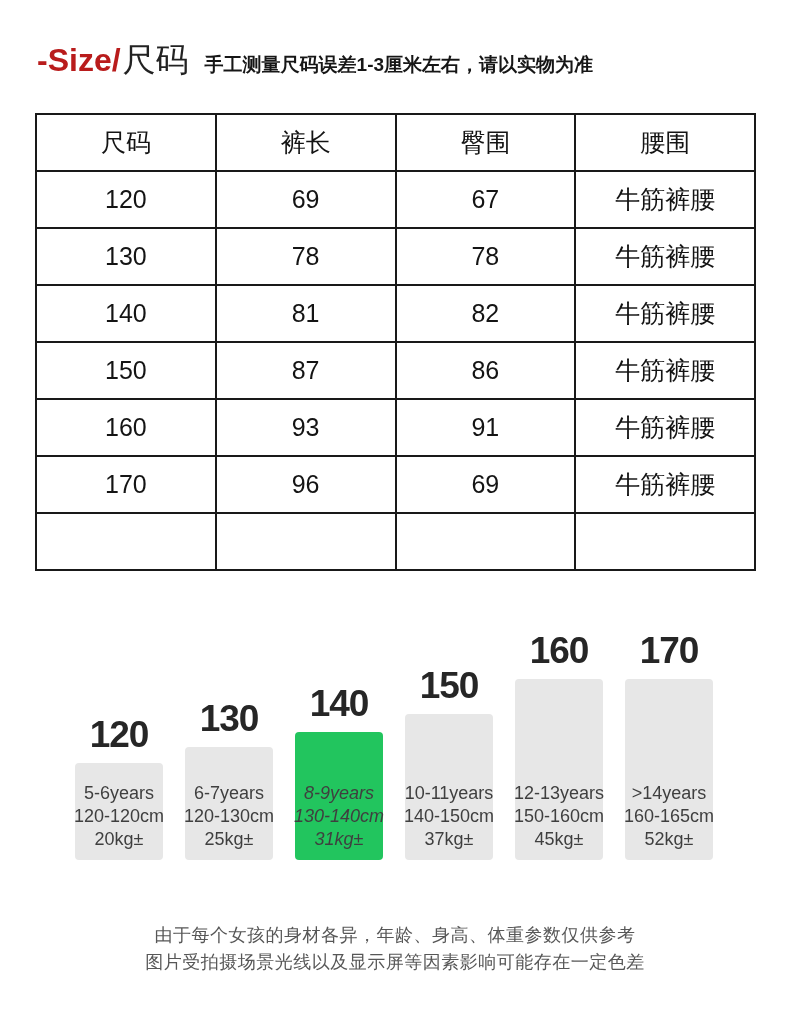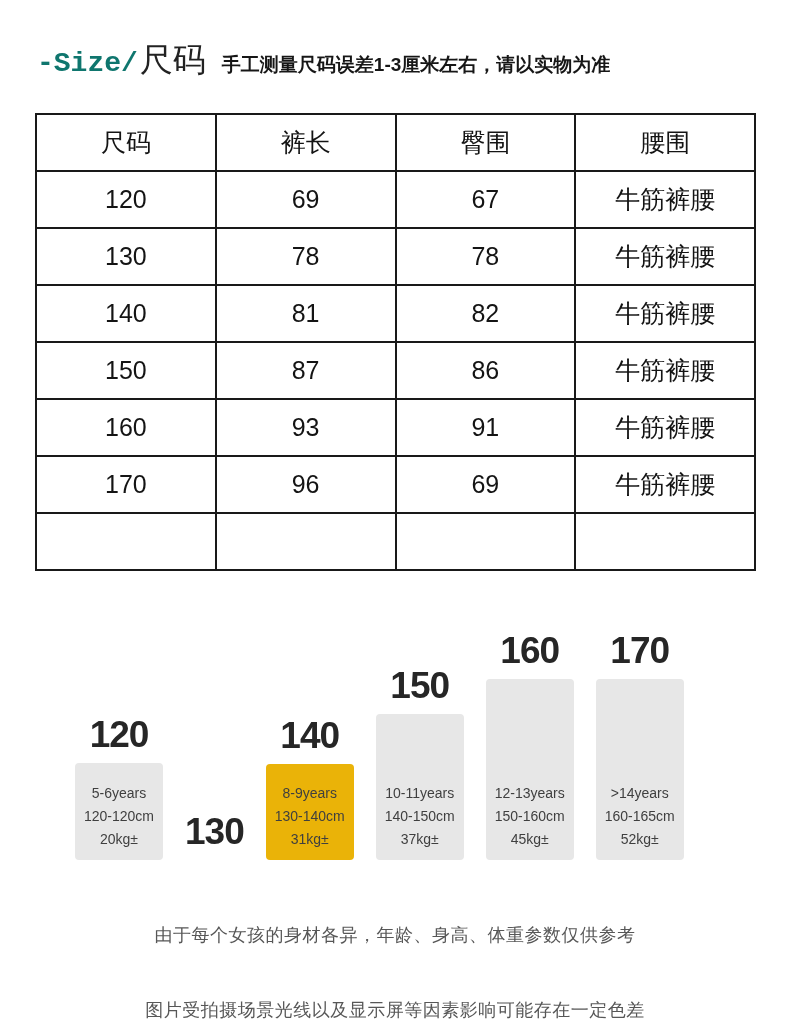--- a/index.html
+++ b/index.html
@@ -5,21 +5,21 @@
   * { box-sizing: border-box; }
   html,body { margin:0; padding:0; }
   body {
     width:790px; height:1025px; position:relative; background:#ffffff;
     font-family:"Liberation Sans","DejaVu Sans",sans-serif; color:#1a1a1a;
     overflow:hidden;
   }
 
   
   .header { position:absolute; left:37px; top:38px; display:flex; align-items:baseline; white-space:nowrap; }
-  .title-en { font-size:28px; font-weight:800; letter-spacing:0; color:#0f766e;font-family:Liberation Mono, monospace; }
+  .title-en { font-size:32px; font-weight:800; letter-spacing:0; color:#b91c1c; }
   .title-cn { font-size:33px; font-weight:400; margin-left:2px; color:#222;
               font-family:"Liberation Serif","DejaVu Serif",serif; }
   .subtitle { font-size:19px; font-weight:700; margin-left:16px; color:#161616; }
 
   
   .size-table {
     position:absolute; left:35px; top:113px; width:721px;
     border-collapse:collapse; table-layout:fixed;
   }
   .size-table th, .size-table td {
@@ -38,30 +38,30 @@
   .bar-num {
     font-size:37px; font-weight:800; line-height:1; letter-spacing:-1px;
     color:#262626; margin-bottom:10px;
   }
   .bar {
     width:88px; background:#e7e7e7; border-radius:4px;
     display:flex; flex-direction:column; justify-content:flex-end; align-items:center;
     padding-bottom:9px;
   }
   .bar-line {
-    font-size:14px; line-height:23px; color:#3f3f3f; white-space:nowrap; text-align:center;
+    font-size:18px; line-height:23px; color:#3f3f3f; white-space:nowrap; text-align:center;
   }
 
   
   .footer-line {
     position:absolute; left:0; width:100%; text-align:center;
     font-size:18px; color:#575757; letter-spacing:0.5px;
   }
   .footer-line.l1 { top:923px;text-align:center; }
-  .footer-line.l2 { top:998px;font-family:Liberation Serif, serif; }
+  .footer-line.l2 { top:950px;font-family:Liberation Serif, serif; }
 </style>
 </head>
 <body>
 
 <div class="header">
   <span class="title-en">-Size/</span>
   <span class="title-cn">尺码</span>
   <span class="subtitle">手工测量尺码误差1-3厘米左右，请以实物为准</span>
 </div>
 
@@ -126,25 +126,30 @@
     <div class="bar-num">120</div>
     <div class="bar" style="height: 97px; background: rgb(231, 231, 231);">
       <div class="bar-line">5-6years</div>
       <div class="bar-line">120-120cm</div>
       <div class="bar-line">20kg±</div>
     </div>
   </div>
 
   <div class="bar-col">
     <div class="bar-num">130</div>
+    <div class="bar" style="height: 113px; background: rgb(231, 231, 231);">
+      <div class="bar-line">6-7years</div>
+      <div class="bar-line">120-130cm</div>
+      <div class="bar-line">25kg±</div>
+    </div>
   </div>
 
   <div class="bar-col">
     <div class="bar-num">140</div>
-    <div class="bar" style="height: 96px; background: #eab308;">
+    <div class="bar" style="height: 128px; background: #22c55e; font-style: italic;">
       <div class="bar-line">8-9years</div>
       <div class="bar-line">130-140cm</div>
       <div class="bar-line">31kg±</div>
     </div>
   </div>
 
   <div class="bar-col">
     <div class="bar-num">150</div>
     <div class="bar" style="height: 146px; background: rgb(231, 231, 231);">
       <div class="bar-line">10-11years</div>

